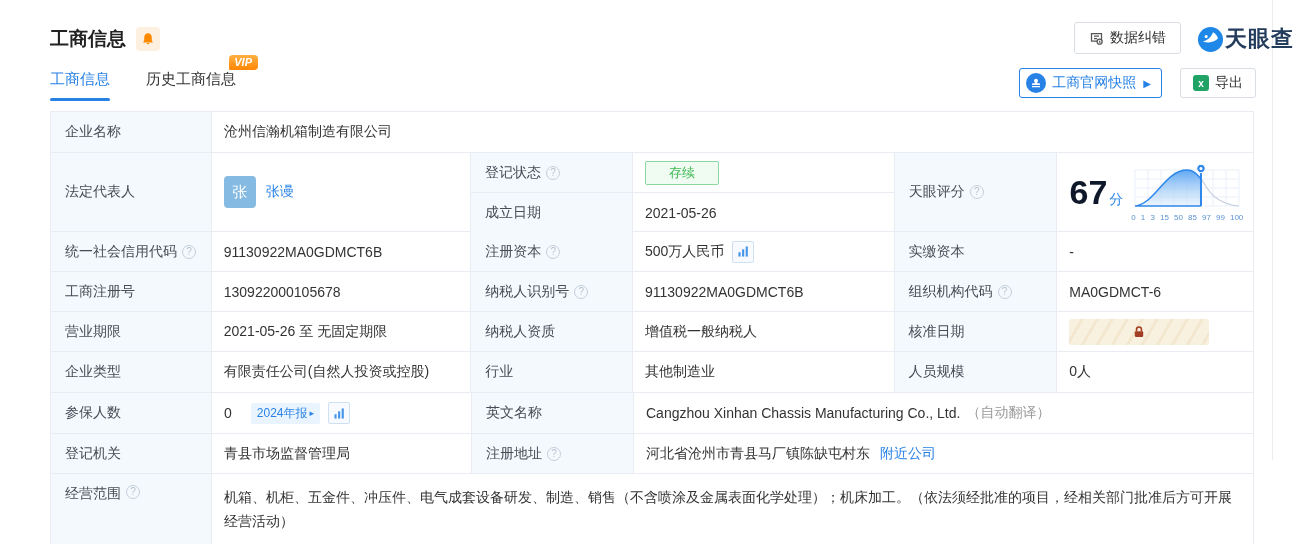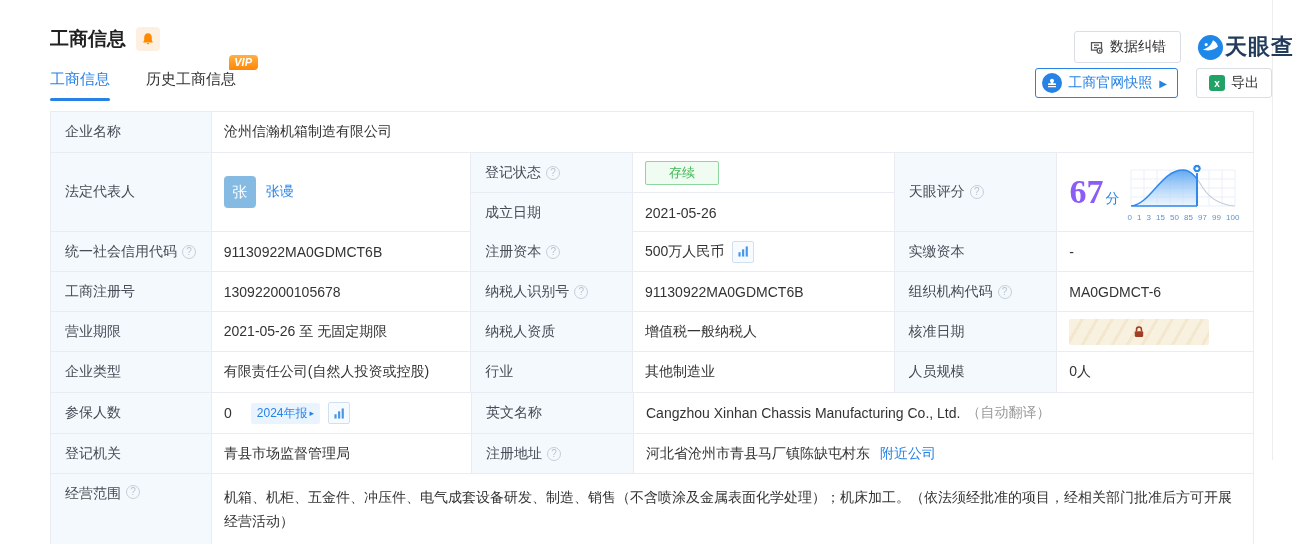--- a/index.html
+++ b/index.html
@@ -11,38 +11,38 @@
   .page { position:relative; width:1302px; height:460px; background:#fff; }
   .right-divider { position:absolute; right:29px; top:0; bottom:0; width:1px; background:#ededed; }
 
   
   .header { position:relative; height:111px; }
   .title-row { position:absolute; top:26px; left:50px; display:flex; align-items:center; gap:10px; }
   .page-title { font-size:19px; font-weight:bold; color:#222; }
   .bell-badge { width:24px; height:24px; background:#fdf0e1; border-radius:4px;
     display:inline-flex; align-items:center; justify-content:center; cursor:pointer; }
 
-  .row1-right { position:absolute; top:31px; right:8px; display:flex; align-items:center; gap:16px; }
+  .row1-right { position:absolute; top:22px; right:8px; display:flex; align-items:flex-end; gap:16px; }
   .btn { display:inline-flex; align-items:center; gap:6px; background:#fff;
     border:1px solid #d9dee4; border-radius:3px; cursor:pointer; color:#333; }
   .btn-correction { height:32px; padding:0 14px; font-size:14px; }
   .brand { display:flex; align-items:center; gap:1px; }
   .brand-name { font-size:22px; font-weight:bold; color:#243c5c; letter-spacing:1px; }
 
   .tabs { position:absolute; top:70px; left:50px; display:flex; gap:36px; font-size:15px; }
   .tab { position:relative; cursor:pointer; color:#333; padding-bottom:12px; }
   .tab.active { color:#2882e6; }
   .tab.active:after { content:""; position:absolute; left:0; right:0; bottom:0; height:3px;
     background:#2882e6; border-radius:2px; }
   .vip-badge { position:absolute; top:-15px; right:-22px;
     background:linear-gradient(180deg,#ffb143,#ff8605); color:#fff;
     font-size:11px; font-weight:bold; font-style:italic; padding:1px 6px 2px 5px;
     border-radius:4px 4px 4px 1px; }
 
-  .row2-right { position:absolute; top:68px; right:30px; display:flex; align-items:center; gap:18px; }
+  .row2-right { position:absolute; top:68px; right:46px; display:flex; align-items:center; gap:18px; }
   .btn-snapshot { height:30px; padding:0 10px 0 6px; border:1px solid #2882e6; color:#2882e6;
     font-size:14px; border-radius:3px; }
   .snap-circle { width:20px; height:20px; border-radius:50%; background:#2882e6;
     display:inline-flex; align-items:center; justify-content:center; }
   .snap-arrow { font-size:10px; color:#2882e6; margin-left:1px; }
   .btn-export { height:30px; padding:0 12px; font-size:14px; }
   .excel-ico { width:16px; height:16px; background:#21a366; border-radius:3px; color:#fff;
     font-size:10px; font-weight:bold; display:inline-flex; align-items:center; justify-content:center; }
 
   
@@ -81,21 +81,21 @@
   .trend-box { width:22px; height:22px; border:1px solid #cfe0f3; background:#f7fbff;
     border-radius:2px; margin-left:8px; display:inline-flex; align-items:center;
     justify-content:center; cursor:pointer; }
 
   .lock-bar { width:140px; height:26px; border-radius:2px;
     background:repeating-linear-gradient(120deg,#f9f1df 0 10px,#f3e7cf 10px 13px);
     display:flex; align-items:center; justify-content:center; cursor:pointer; }
 
   
   .score-cell { display:flex; align-items:center; gap:8px; padding:0 6px 0 12px; }
-  .score-num { font-size:34px; font-weight:bold; color:#8b5cf6; line-height:1;font-family:Liberation Serif, serif; }
+  .score-num { font-size:34px; font-weight:bold; color:#0f172a; line-height:1; }
   .score-unit { font-size:14px; color:#2882e6; margin-left:2px; }
   .score-chart { display:flex; flex-direction:column; }
   .ticks { width:112px; display:flex; justify-content:space-between;
     font-size:8px; color:#5d93d1; margin-top:1px; }
 
   .scope-row .cell { align-items:flex-start; padding-top:11px; padding-bottom:11px; }
   .scope-text { line-height:24px; }
 </style>
 </head>
 <body>

